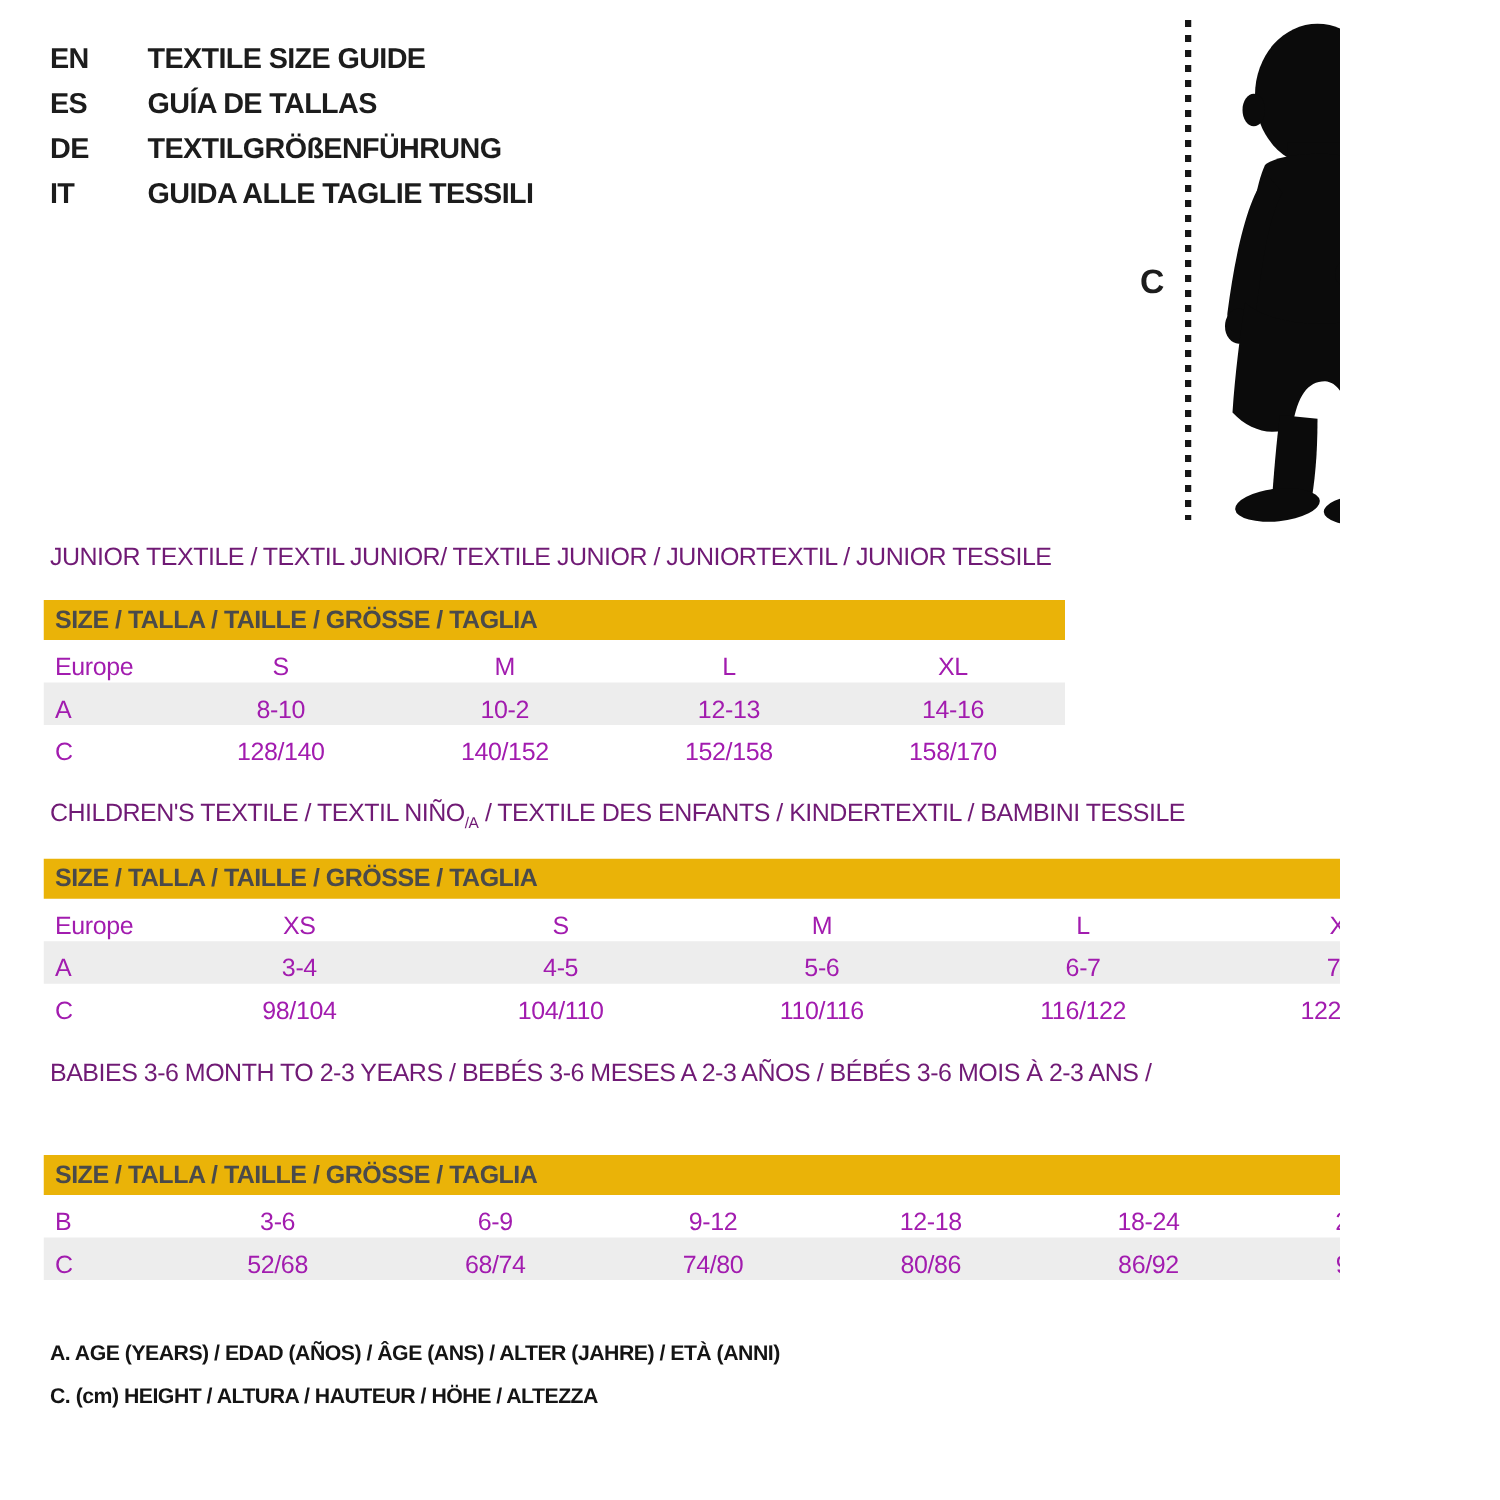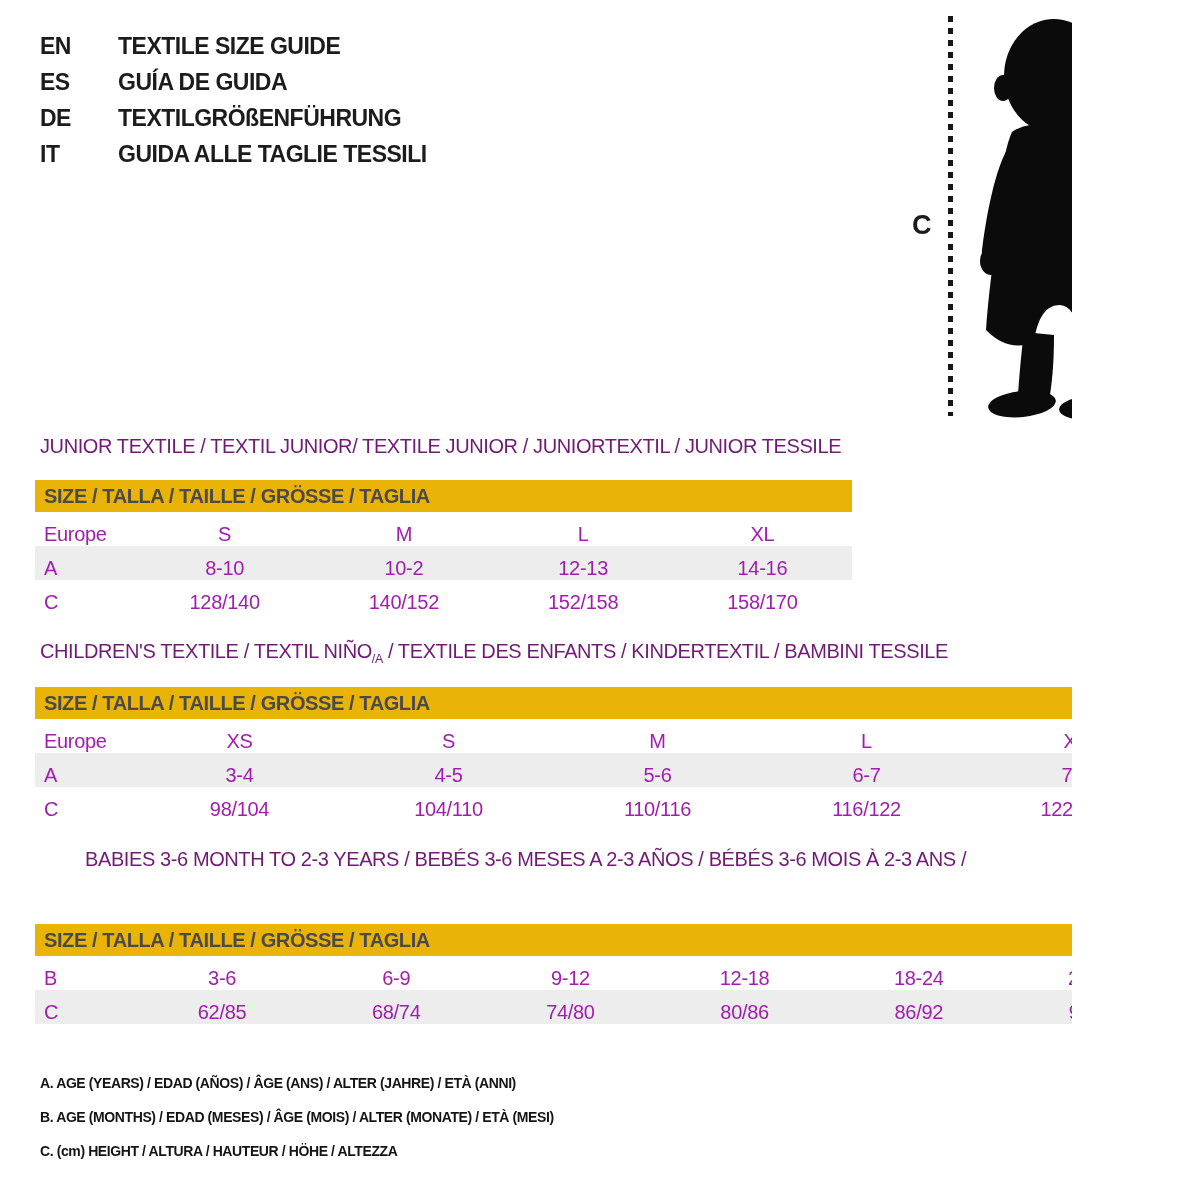--- a/index.html
+++ b/index.html
@@ -18,53 +18,53 @@
   .dotted-line { position:absolute; left:948px; top:16px; width:5px; height:400px;
     background:repeating-linear-gradient(to bottom, #161616 0 6px, transparent 6px 12px); }
   .figure-label { position:absolute; left:912px; top:210px;
     font-weight:bold; font-size:27px; }
   .silhouette { position:absolute; left:960px; top:14px; }
 
   
   .sec-heading { position:absolute; font-weight:normal; font-size:20px;
     letter-spacing:-0.4px; white-space:nowrap; color:#701a75; }
   .sec-heading .sub { font-size:0.62em; vertical-align:sub; }
-  .two-line { line-height:34px;margin-left:45px; }
+  .two-line { line-height:34px; }
 
   
   .size-bar { position:absolute; height:32px; background:#eab308; color:#4a4a4a;
     font-weight:bold; font-size:20px; line-height:32px; padding-left:9px;
     box-sizing:border-box; letter-spacing:-0.4px; }
 
   
   .tbl { position:absolute; }
   .trow { display:flex; height:34px; align-items:flex-end; font-size:20px;
     letter-spacing:-0.3px; color:#a21caf; }
   .trow.shaded { background:#ededed; }
   .tlabel { width:100px; padding-left:9px; box-sizing:border-box; }
   .tcell { flex:1; text-align:center; }
 
   
   .notes { position:absolute; left:40px; top:1066px; }
-  .note-line { height:34px; line-height:34px; font-weight:bold; font-size:14px;
+  .note-line { height:34px; line-height:34px; font-weight:bold; font-size:17px;
     letter-spacing:-0.4px; white-space:nowrap; color:#141414; }
 </style>
 </head>
 <body>
 
 <div class="page">
 
   <div class="lang-list">
     <div class="lang-row">
       <span class="lang-code">EN</span>
       <span class="lang-title">TEXTILE SIZE GUIDE</span>
     </div>
     <div class="lang-row">
       <span class="lang-code">ES</span>
-      <span class="lang-title">GUÍA DE GUIDA</span>
+      <span class="lang-title">GUÍA DE TALLAS</span>
     </div>
     <div class="lang-row">
       <span class="lang-code">DE</span>
       <span class="lang-title">TEXTILGRÖßENFÜHRUNG</span>
     </div>
     <div class="lang-row">
       <span class="lang-code">IT</span>
       <span class="lang-title">GUIDA ALLE TAGLIE TESSILI</span>
     </div>
   </div>
@@ -160,28 +160,27 @@
       <div class="tlabel">B</div>
       <div class="tcell">3-6</div>
       <div class="tcell">6-9</div>
       <div class="tcell">9-12</div>
       <div class="tcell">12-18</div>
       <div class="tcell">18-24</div>
       <div class="tcell">24-36</div>
     </div>
     <div class="trow shaded">
       <div class="tlabel">C</div>
-      <div class="tcell">62/85</div>
+      <div class="tcell">52/68</div>
       <div class="tcell">68/74</div>
       <div class="tcell">74/80</div>
       <div class="tcell">80/86</div>
       <div class="tcell">86/92</div>
       <div class="tcell">92/98</div>
     </div>
   </div>
 
   <div class="notes">
     <div class="note-line">A. AGE (YEARS) / EDAD (AÑOS) / ÂGE (ANS) / ALTER (JAHRE) / ETÀ (ANNI)</div>
-    <div class="note-line">B. AGE (MONTHS) / EDAD (MESES) / ÂGE (MOIS) / ALTER (MONATE) / ETÀ (MESI)</div>
     <div class="note-line">C. (cm) HEIGHT / ALTURA / HAUTEUR / HÖHE / ALTEZZA</div>
   </div>
 
 </div>
 
 </body></html>

